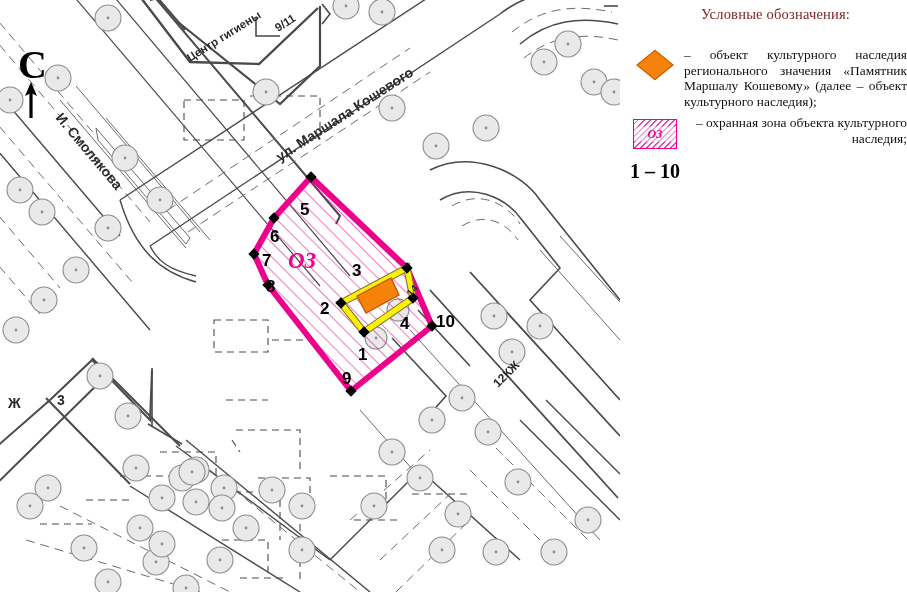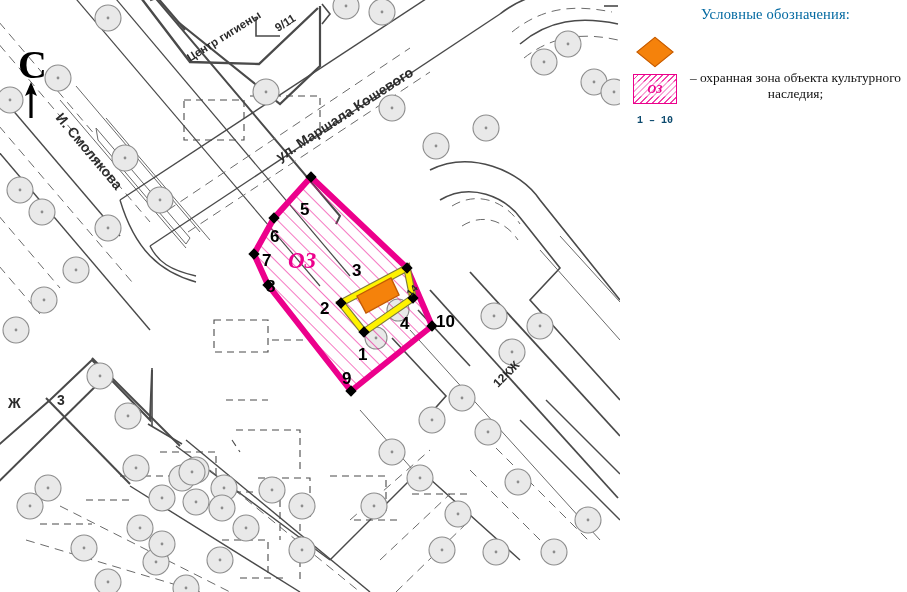--- a/index.html
+++ b/index.html
@@ -31,22 +31,22 @@
   #legend-panel {
     position: absolute;
     left: 626px;
     top: 6px;
     width: 281px;
     height: 250px;
   }
   .legend-title {
     text-align: center;
     font-size: 14.5px;
-    color: #0369a1;
-    margin: 0 0 11px 0;
+    color: #7f1d1d;
+    margin: 0 0 24px 0;
     padding-left: 18px;
     letter-spacing: 0.2px;
   }
   .legend-row {
     display: flex;
     align-items: flex-start;
     margin-bottom: 6px;
   }
   .legend-key {
     width: 58px;
@@ -58,21 +58,21 @@
   }
   .legend-text {
     font-size: 13.4px;
     line-height: 1.16;
     color: #111;
     text-align: justify;
     text-justify: inter-word;
     flex: 1;
   }
   .legend-text.tight {
-    text-align: center;
+    text-align: right;
   }
   
   .key-diamond {
     width: 22px;
     height: 22px;
     background: #F5820B;
     border: 1.6px solid #C25A05;
     transform: rotate(45deg) skew(-6deg, -6deg);
     margin-top: 4px;
   }
@@ -109,24 +109,24 @@
     transform: translateY(-50%);
     text-align: center;
     font-family: "Liberation Serif", serif;
     font-weight: bold;
     font-style: italic;
     font-size: 12px;
     color: #EC008C;
     background: rgba(255,255,255,0.55);
   }
   .key-range {
-    font-family: Liberation Mono, monospace;
-    font-weight: bold;
-    font-size: 10px;
-    color: #0c4a6e;
+    font-family: Liberation Serif, serif;
+    font-weight: bold;
+    font-size: 20px;
+    color: #000000;
     white-space: nowrap;
     padding-top: 3px;
   }
   
   .pt-label {
     font-family: "Liberation Sans", sans-serif;
     font-weight: bold;
     font-size: 17px;
     fill: #000;
   }
@@ -488,20 +488,21 @@
     </svg>
   </div>
 
   <div id="legend-panel">
     <div class="legend-title">Условные обозначения:</div>
 
     <div class="legend-row">
       <div class="legend-key">
         <div class="key-diamond"></div>
       </div>
+      <div class="legend-text">–  объект  культурного  наследия регионального значения «Памятник Маршалу  Кошевому»  (далее  – объект культурного наследия);</div>
     </div>
 
 
     <div class="legend-row">
       <div class="legend-key">
         <div class="key-oz">
           <span>ОЗ</span>
         </div>
       </div>
       <div class="legend-text tight">– охранная зона объекта культурного наследия;</div>

